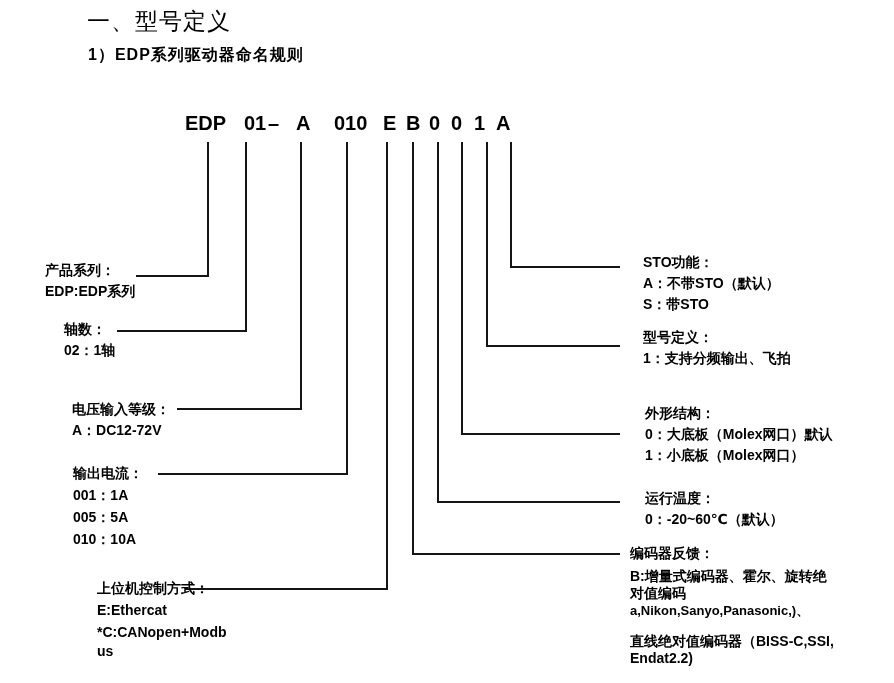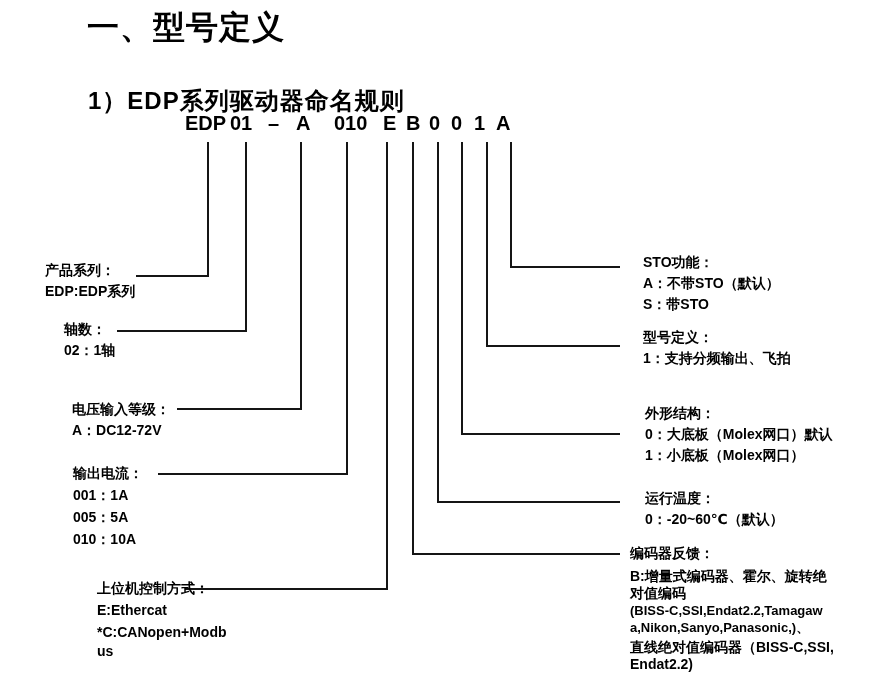--- a/index.html
+++ b/index.html
@@ -8,66 +8,65 @@
     width: 894px;
     height: 683px;
     background: #ffffff;
     color: #000000;
     font-family: "Liberation Sans", "DejaVu Sans", sans-serif;
     overflow: hidden;
   }
   .page-title {
     position: absolute;
     left: 87px; top: 6px;
-    font-size: 32px;
-    font-weight: 700;
+    font-size: 23px;
+    font-weight: 400;
     letter-spacing: 1px;
     text-align: center;
   }
   .page-subtitle {
     position: absolute;
     left: 88px; top: 45px;
-    font-size: 24px;
+    font-size: 16px;
     font-weight: 700;
     letter-spacing: 1px;
-    margin-top: 40px;
   }
   .code-seg {
     position: absolute;
     top: 112px;
     font-size: 20px;
     font-weight: 600;
     white-space: nowrap;
   }
   .vline { position: absolute; width: 2px; background: #151515; }
   .hline { position: absolute; height: 2px; background: #151515; }
   .label {
     position: absolute;
     font-size: 14px;
     font-weight: 700;
     line-height: 21px;
     white-space: nowrap;
   }
   .label .line { white-space: nowrap; }
   .enc-line { line-height: 17px; }
   .enc-first { margin-top: 4px; }
-  .enc-para { margin-top: 3px; }
+  .enc-para { margin-top: 14px; }
   .small { font-size: 13px; }
 </style>
 </head>
 <body>
 
 <div class="canvas">
 
   <div class="page-title">一、型号定义</div>
   <div class="page-subtitle">1）EDP系列驱动器命名规则</div>
 
   <div>
     <span class="code-seg" style="left:185px">EDP</span>
-    <span class="code-seg" style="left:230px">01</span>
+    <span class="code-seg" style="left:244px">01</span>
     <span class="code-seg" style="left:268px">–</span>
     <span class="code-seg" style="left:296px">A</span>
     <span class="code-seg" style="left:334px">010</span>
     <span class="code-seg" style="left:383px">E</span>
     <span class="code-seg" style="left:406px">B</span>
     <span class="code-seg" style="left:429px">0</span>
     <span class="code-seg" style="left:451px">0</span>
     <span class="code-seg" style="left:474px">1</span>
     <span class="code-seg" style="left:496px">A</span>
   </div>
@@ -150,19 +149,18 @@
 
   <div class="label" style="left:645px; top:488px;">
     <div class="line">运行温度：</div>
     <div class="line">0：-20~60℃（默认）</div>
   </div>
 
   <div class="label" style="left:630px; top:543px;">
     <div class="line">编码器反馈：</div>
     <div class="line enc-line enc-first">B:增量式编码器、霍尔、旋转绝</div>
     <div class="line enc-line">对值编码</div>
-    <div class="line enc-line small">(BISS-C,SSI,Endat2.2,Tamagaw</div>
     <div class="line enc-line small">a,Nikon,Sanyo,Panasonic,)、</div>
     <div class="line enc-line enc-para">直线绝对值编码器（BISS-C,SSI,</div>
     <div class="line enc-line">Endat2.2)</div>
   </div>
 
 </div>
 
 </body></html>

